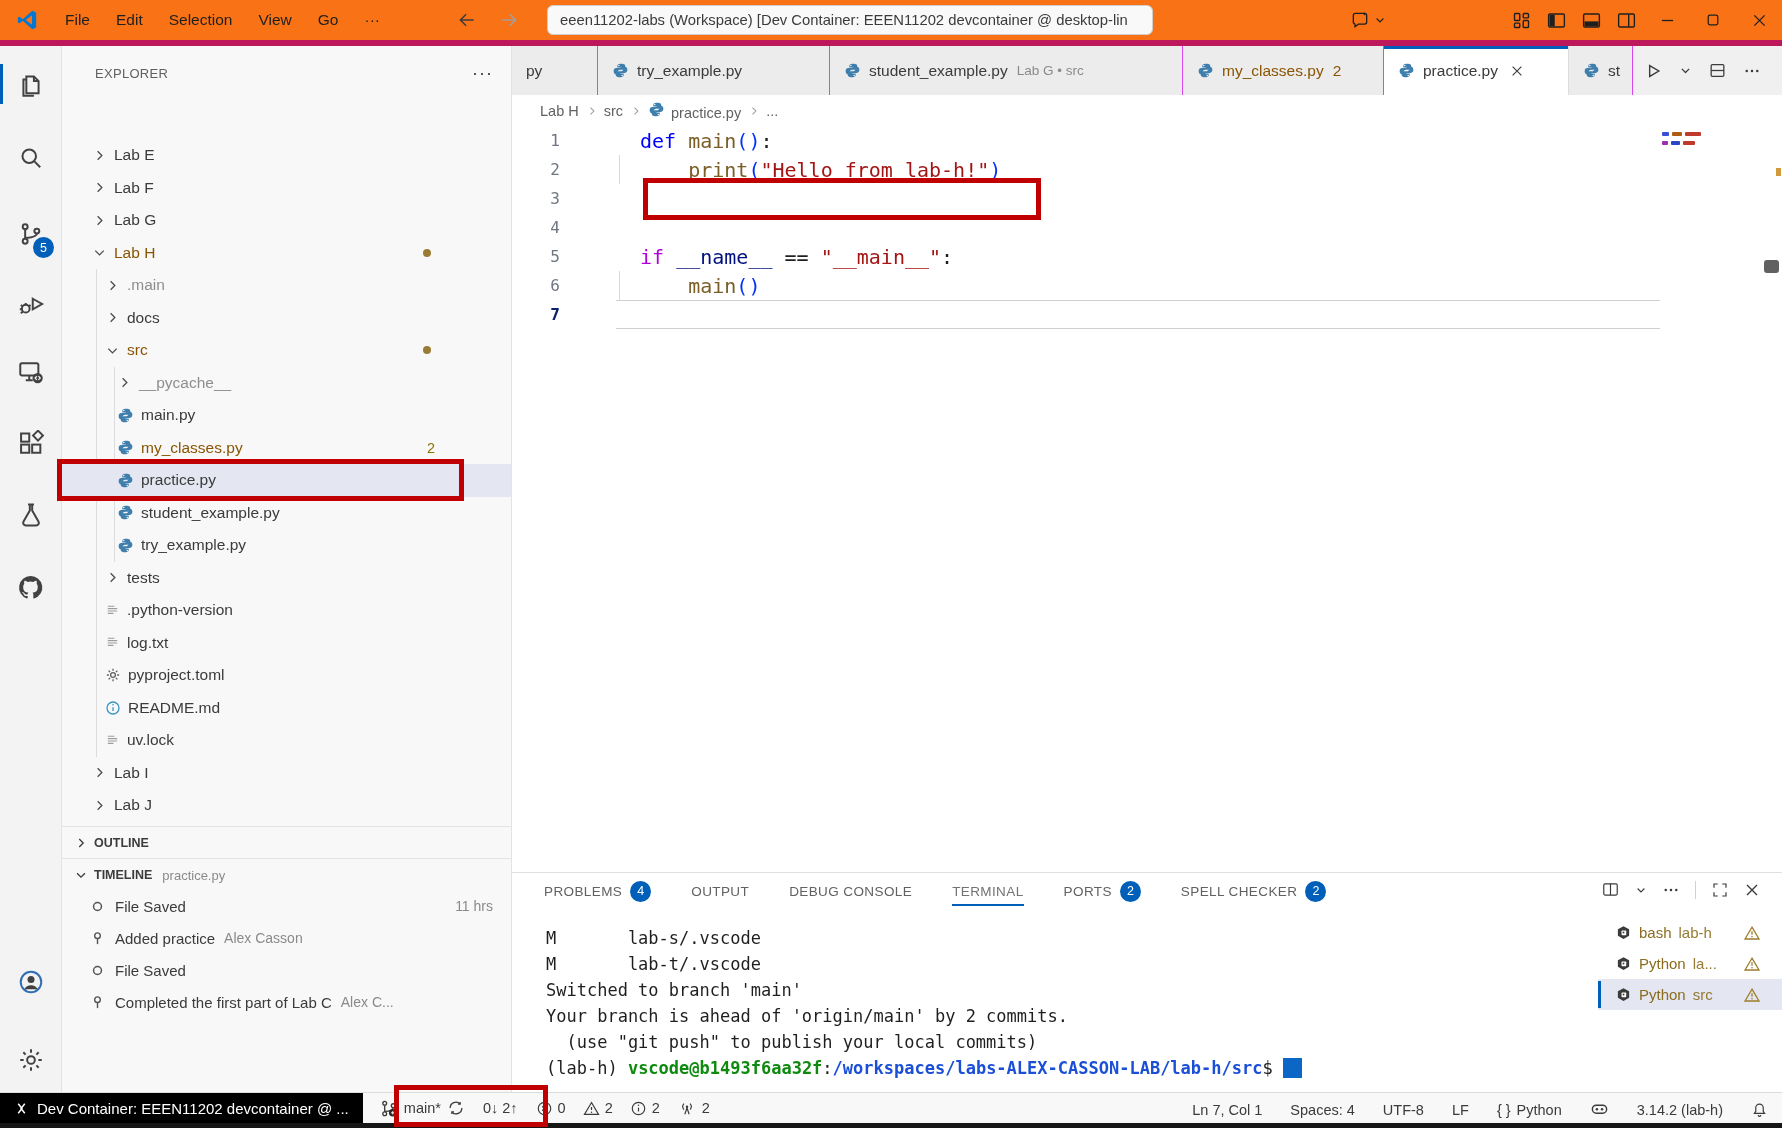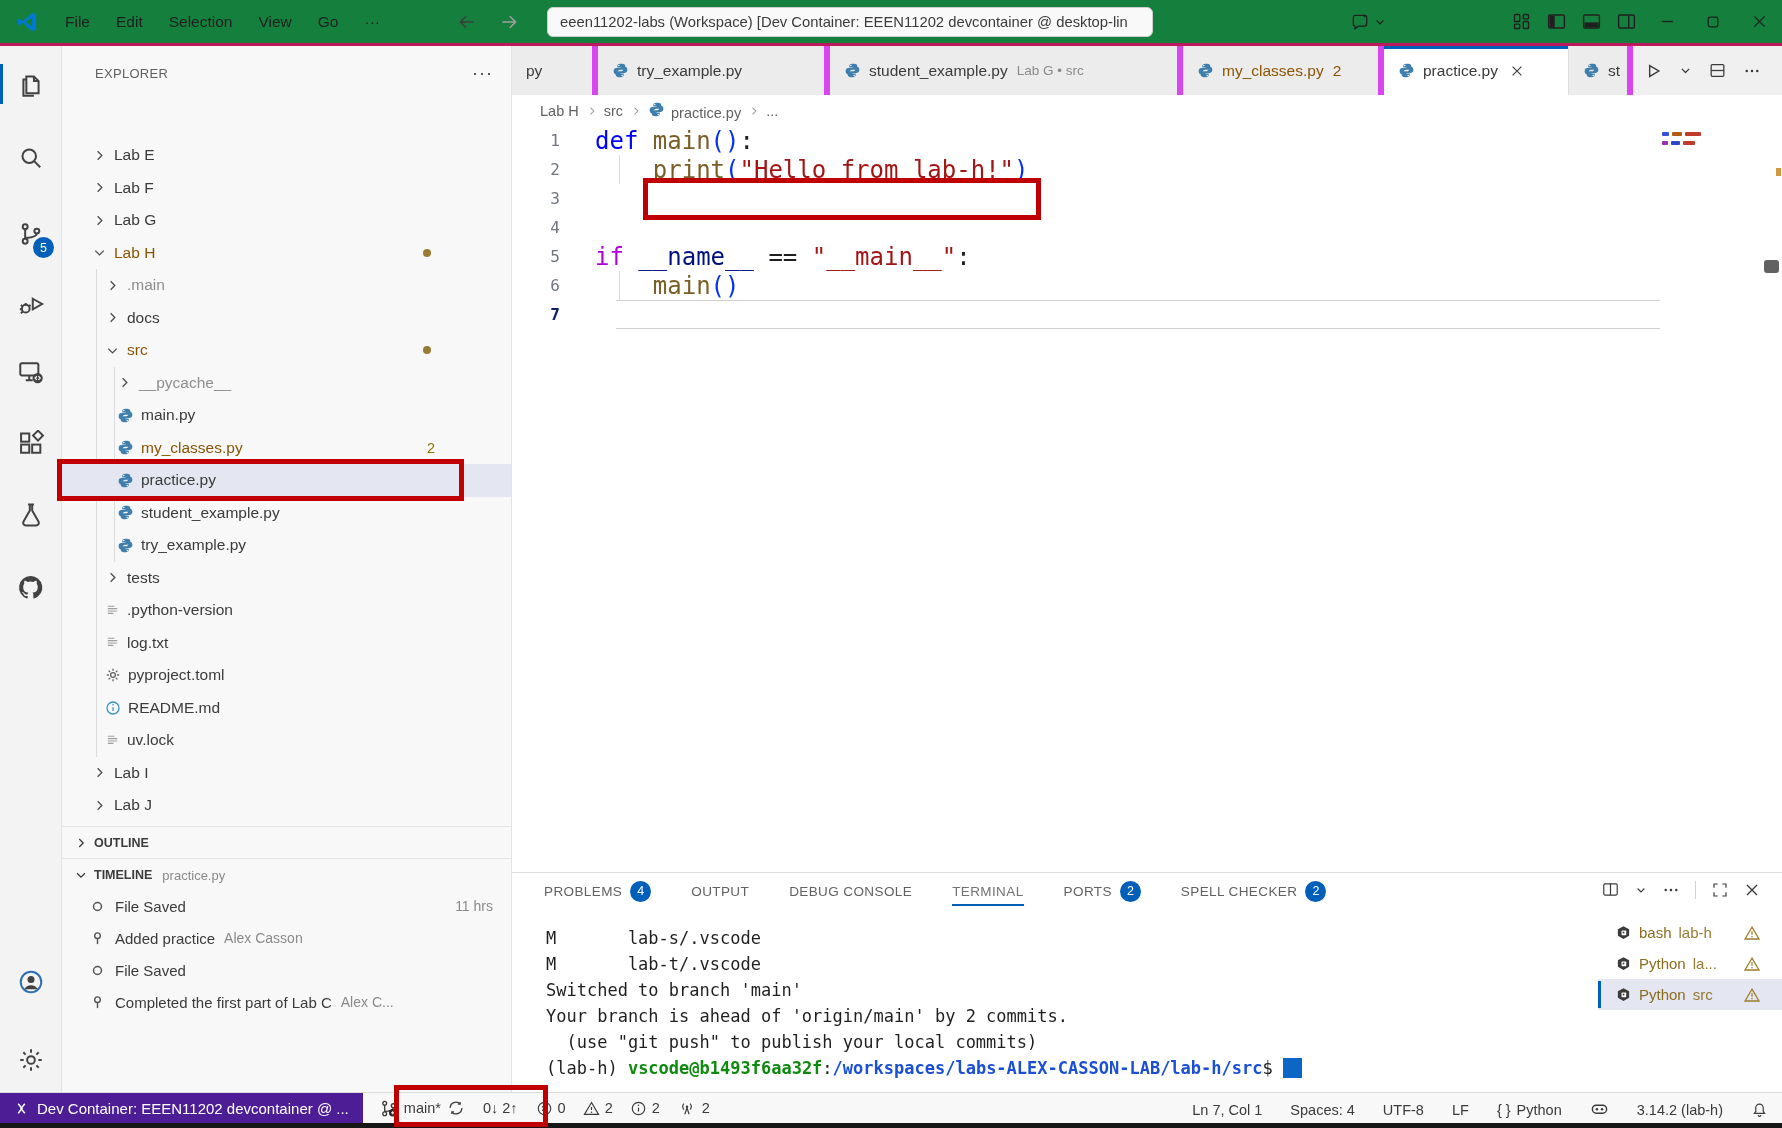--- a/index.html
+++ b/index.html
@@ -2,22 +2,22 @@
 <html><head>
 <meta charset="utf-8">
 <style>
   html,body{margin:0;padding:0;background:#fff;}
   #app{position:relative;width:1782px;height:1128px;overflow:hidden;
        font-family:"Liberation Sans",sans-serif;color:#3b3b3b;background:#fff;}
   svg{display:block}
   .ic{display:inline-flex;align-items:center;justify-content:center}
 
   
-  #titlebar{position:absolute;left:0;top:0;width:1782px;height:46px;background:#15803d;
-            border-bottom:3px solid #be185d;display:flex;align-items:center;box-sizing:border-box;}
+  #titlebar{position:absolute;left:0;top:0;width:1782px;height:46px;background:#f97316;
+            border-bottom:6px solid #be185d;display:flex;align-items:center;box-sizing:border-box;}
   #vscode-logo{margin:0 14px 0 16px}
   .menu{font-size:15.5px;color:#1f1f1f;margin:0 13px;cursor:default}
   #nav-arrows{display:flex;align-items:center;gap:22px;margin-left:64px}
   #command-center{width:606px;height:30px;margin-left:28px;background:#f9f9f9;border:1px solid #cfcfcf;
                   border-radius:6px;font-size:14.8px;color:#3b3b3b;display:flex;align-items:center;
                   padding:0 12px;box-sizing:border-box;white-space:nowrap;overflow:hidden}
   #titlebar-right{display:flex;align-items:center;margin-left:auto}
   #copilot-wrap{display:flex;align-items:center;gap:4px;margin-right:118px}
   .layout-ic{margin:0 7px}
   .winbtn{width:46px;height:45px;display:flex;align-items:center;justify-content:center}
@@ -52,39 +52,39 @@
   .sect .chev{margin:0 6px 0 12px}
   .sect .fname{font-weight:normal;color:#8a8a8a;margin-left:10px;font-size:13px}
   .tlrow{position:absolute;left:0;right:0;height:32px;display:flex;align-items:center;font-size:15px;color:#3b3b3b}
   .tlrow .ic{margin:0 10px 0 28px}
   .tlrow .meta{color:#8a8a8a;font-size:14px;margin-left:9px}
   .tlrow .meta.right{position:absolute;right:18px}
 
   
   #editor{position:absolute;left:512px;top:46px;width:1270px;height:826px;background:#fff}
   #tabbar{position:absolute;left:0;top:0;right:0;height:49px;background:#f0f0f0;display:flex;align-items:stretch}
-  .tab{position:relative;display:flex;align-items:center;border-right:6px solid #d946ef;background:#ececec;
+  .tab{position:relative;display:flex;align-items:center;border-right:1px solid #d946ef;background:#ececec;
        padding:0 14px;font-size:15.5px;color:#3b3b3b;box-sizing:border-box;overflow:hidden;flex:none}
   .tab .ic{margin-right:8px}
   .tab .desc{color:#8a8a8a;font-size:13.5px;margin-left:9px;white-space:nowrap}
   .tab .tbadge{color:#895503;margin-left:9px}
   .tab.mod .tlabel{color:#895503}
   .tab.active{background:#fff;border-right:1px solid #ddd}
   .tab.active:before{content:"";position:absolute;left:0;top:0;right:0;height:3px;background:#005fb8}
   .tab .close{margin-left:12px;color:#3b3b3b}
   #tab-actions{display:flex;align-items:center;gap:16px;margin-left:10px}
   #breadcrumbs{position:absolute;left:0;top:49px;right:0;height:31px;background:#fff;display:flex;
                align-items:center;font-size:14.5px;color:#616161;padding-left:28px;box-sizing:border-box}
   #breadcrumbs .bsep{margin:0 7px;color:#9a9a9a}
   #breadcrumbs .ic{margin-right:6px}
   #code{position:absolute;left:0;top:80px;right:0;bottom:0;background:#fff}
   .crow{position:absolute;left:0;right:0;height:29px;display:flex;align-items:center}
   .lnum{width:48px;text-align:right;font-family:"DejaVu Sans Mono",monospace;font-size:16px;color:#6e7681;flex:none}
   .lnum.cur{color:#0b216f;font-weight:bold}
-  .ctext{font-family:"DejaVu Sans Mono",monospace;font-size:24px;white-space:pre;margin-left:35px}
+  .ctext{font-family:"DejaVu Sans Mono",monospace;font-size:20px;white-space:pre;margin-left:80px}
   .tk-kw{color:#0000ff}.tk-ctrl{color:#af00db}.tk-fn{color:#795e26}.tk-str{color:#a31515}
   .tk-var{color:#001080}.tk-par{color:#0431fa}.tk-pl{color:#1f1f1f}
   #curline{position:absolute;left:104px;width:1044px;height:29px;border-top:1.5px solid #d0d0d0;
            border-bottom:1.5px solid #d0d0d0;box-sizing:border-box}
   .iguide{position:absolute;left:107px;width:1px;height:29px;background:#d8d8d8}
   #minimap{position:absolute;left:1150px;top:6px;width:60px;height:26px}
   .mmbar{position:absolute;height:4px;border-radius:1px}
   #ovr-mark{position:absolute;left:1264px;top:42px;width:5px;height:8px;background:#d29a3a}
   #scroll-thumb{position:absolute;left:1252px;top:134px;width:15px;height:13px;background:#616161;border-radius:3px}
 
@@ -840,21 +840,21 @@
               <path d="M8 2.2L15 14H1z"></path>
               <path d="M8 6.3v3.4"></path>
               <circle cx="8" cy="11.8" r="0.8" fill="#9d7d2a" stroke="none"></circle>
             </svg>
           </span>
         </div>
       </div>
   </section>
 
   <footer id="statusbar">
-    <div id="remote-chip" style="background: #4c1d95;">
+    <div id="remote-chip" style="background: #000000;">
       <span class="ic">
           <svg width="15" height="15" viewBox="0 0 16 16" fill="none" stroke="#fff" stroke-width="1.6">
             <path d="M4.5 3l4 5-4 5M11.5 3l-4 5 4 5"></path>
           </svg>
         </span>
       <span>Dev Container: EEEN11202 devcontainer @ ...</span>
     </div>
     <div id="sb-left">
       <span class="sbit">
         <span class="ic">

